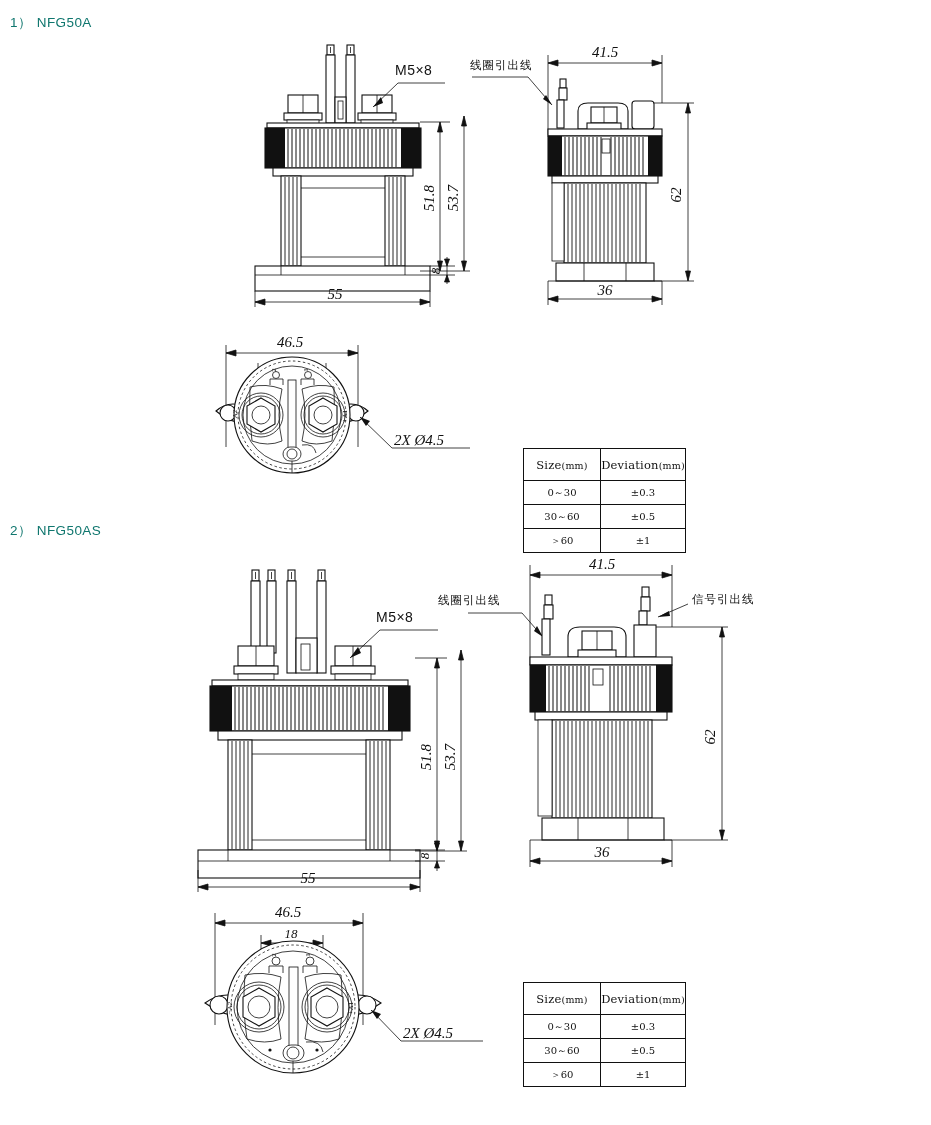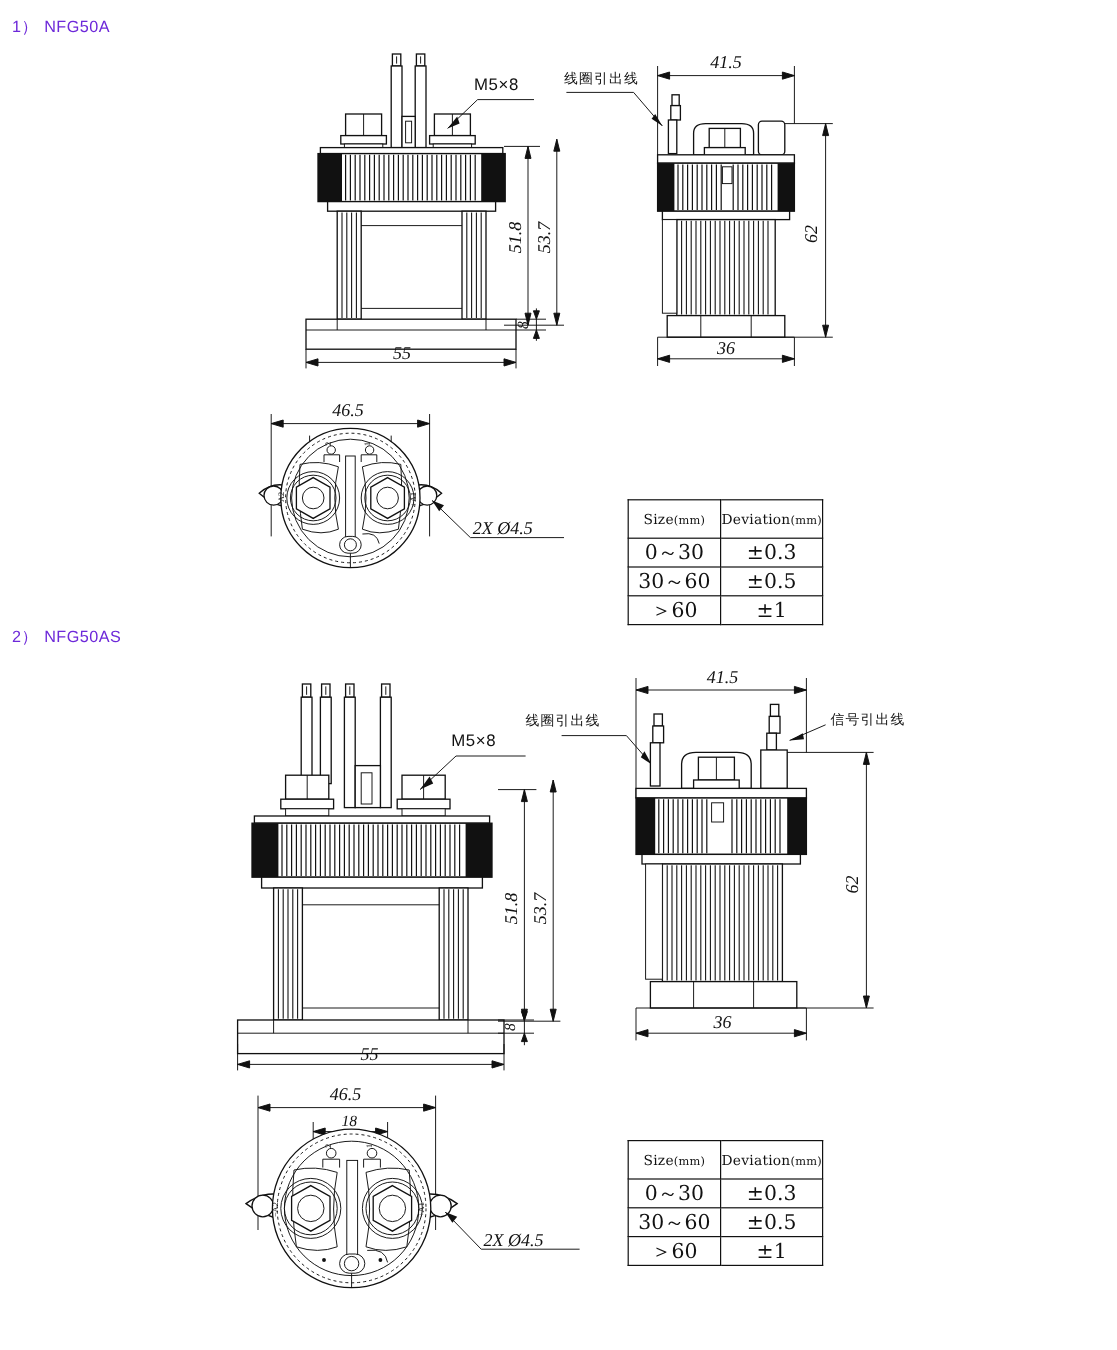--- a/index.html
+++ b/index.html
@@ -5,42 +5,43 @@
   html,body{margin:0;padding:0;background:#ffffff;}
   body{
     width:931px;height:1125px;position:relative;overflow:hidden;
     font-family:"Liberation Sans", sans-serif;
     color:#1a1a1a;
   }
   .section-heading{
     position:absolute;
     font-size:13.5px;
     letter-spacing:0.4px;
-    color:#6d28d9;
+    color:#0f766e;
     white-space:nowrap;
   }
   .dwg{position:absolute;}
   .tol-table{
     position:absolute;
     border:1.6px solid #111;
     border-collapse:collapse;
     background:#fff;
+    margin-top:32px;
   }
   .tol-table td{
     border:1.3px solid #111;
     font-family:"DejaVu Serif", serif;
-    font-size:17px;
+    font-size:10px;
     text-align:center;
     color:#111;
     padding:0;
     height:23px;
   }
   .tol-table td.hdr{height:31px;font-size:11.5px;letter-spacing:0.2px;}
   .tol-table td.c1{width:76px;}
-  .tol-table td.c2{width:84px;text-align:right;}
+  .tol-table td.c2{width:84px;}
   .sub{font-size:9.5px;}
   svg{display:block;overflow:visible;}
   text{font-family:"Liberation Sans", sans-serif;fill:#111;}
   .dim-txt{font-family:"Liberation Serif", serif;font-style:italic;font-size:15px;fill:#111;}
   .dim-txt-sm{font-family:"Liberation Serif", serif;font-style:italic;font-size:13px;fill:#111;}
   .cn-txt{font-family:"DejaVu Sans", sans-serif;font-size:11.5px;fill:#111;letter-spacing:1px;}
   .lbl-txt{font-family:"Liberation Sans", sans-serif;font-size:14px;fill:#111;letter-spacing:0.5px;}
   .tiny{font-family:"Liberation Serif", serif;font-size:7px;fill:#111;}
   .ln{stroke:#111;fill:none;}
   .thin{stroke-width:0.8;}

